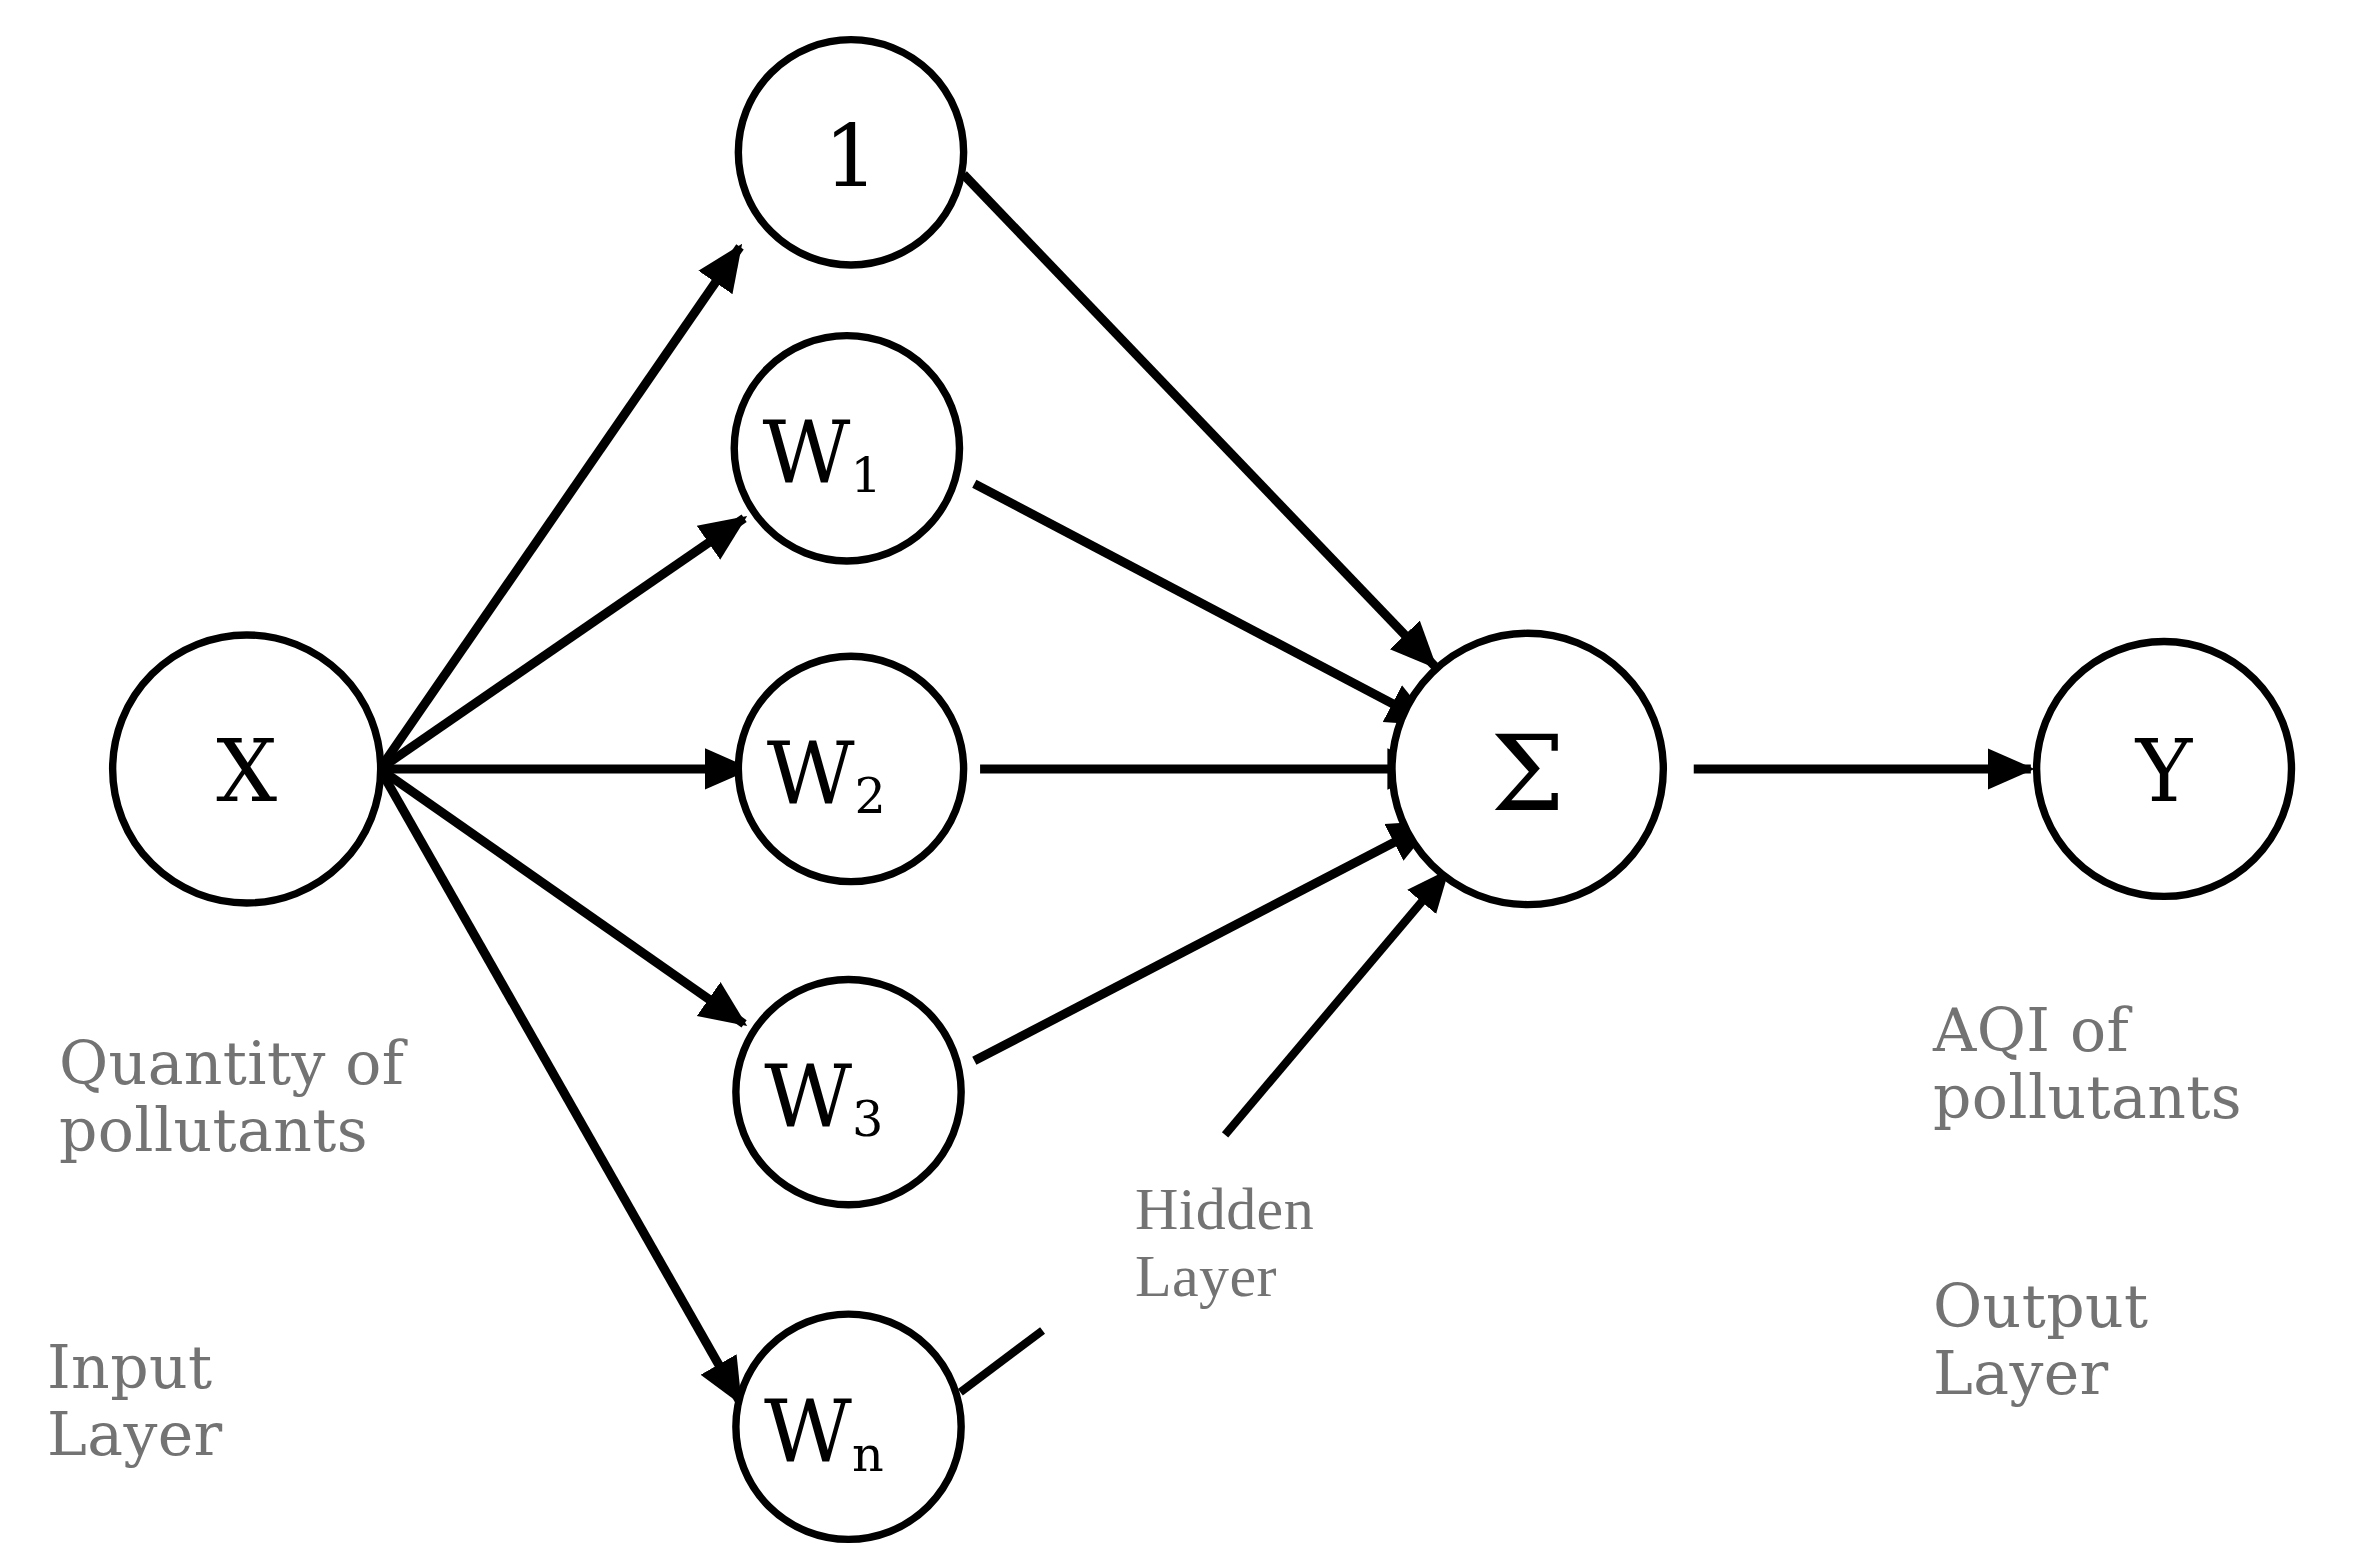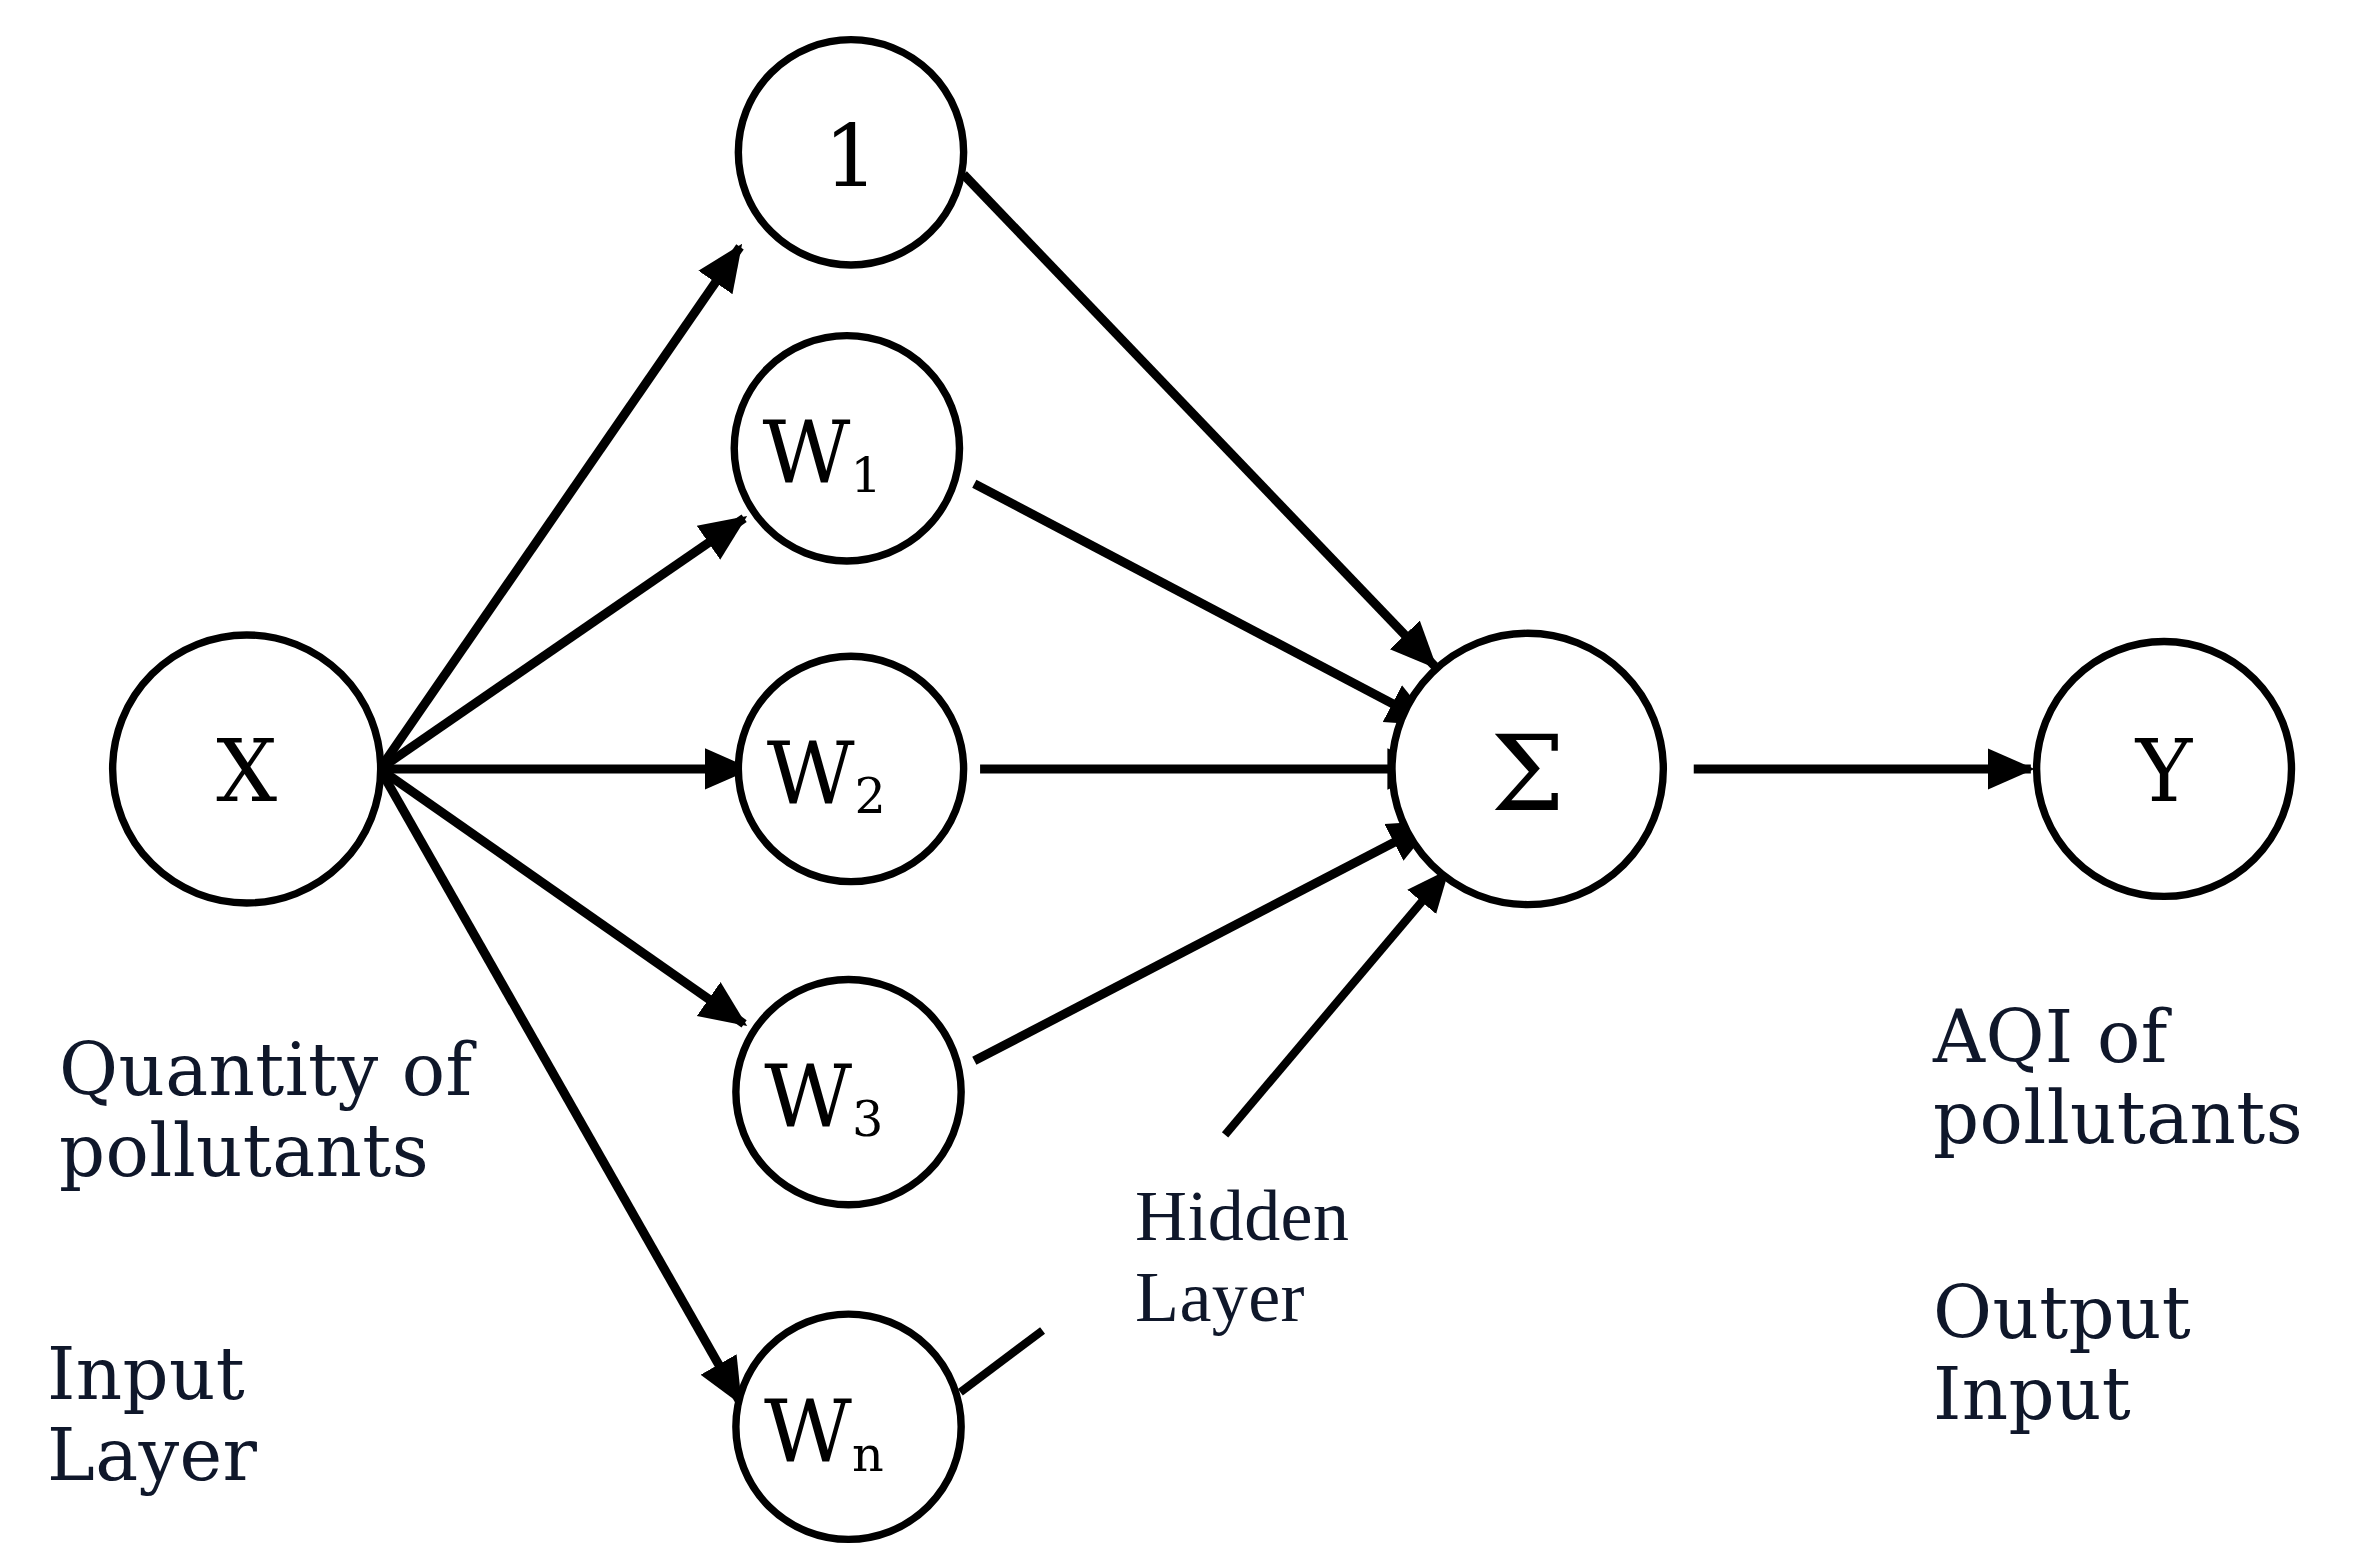--- a/index.html
+++ b/index.html
@@ -53,22 +53,22 @@
   }
   .node-label-sigma {
     font-size: 128px;
   }
   .sub {
     font-size: 60px;
   }
   .caption {
     position: absolute;
     font-family: "DejaVu Serif", serif;
-    color: #0f172a;
-    font-size: 72px;
+    color: #737373;
+    font-size: 60px;
     line-height: 1.12;
     letter-spacing: 0.4px;
     white-space: pre-line;
   }
   #cap-input-desc  { left: 59px;  top: 1030px; }
   #cap-input-layer { left: 47px;  top: 1334px; }
   #cap-hidden      { left: 1135px; top: 1176px; font-family: Liberation Serif, serif; }
   #cap-output-desc { left: 1933px; top: 997px; }
   #cap-output-layer{ left: 1933px; top: 1273px; }
 </style>
@@ -159,16 +159,16 @@
   <div class="caption" id="cap-input-layer">Input
 Layer</div>
 
   <div class="caption" id="cap-hidden">Hidden
 Layer</div>
 
   <div class="caption" id="cap-output-desc">AQI of
 pollutants</div>
 
   <div class="caption" id="cap-output-layer">Output
-Input</div>
+Layer</div>
 
 </div>
 
 
 </body></html>

